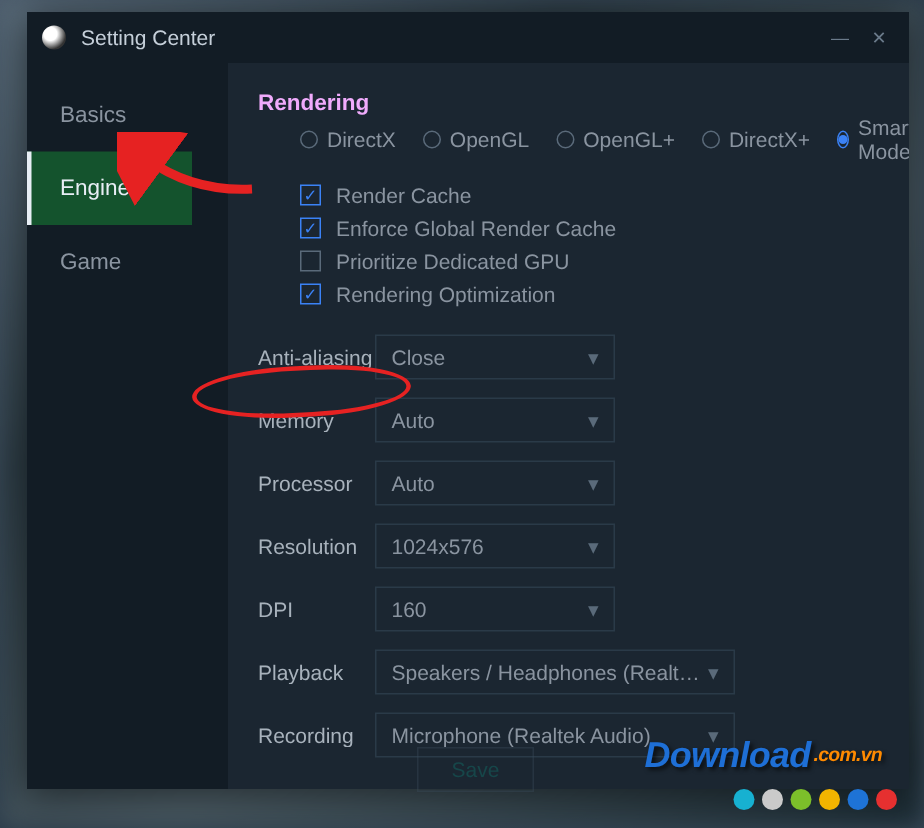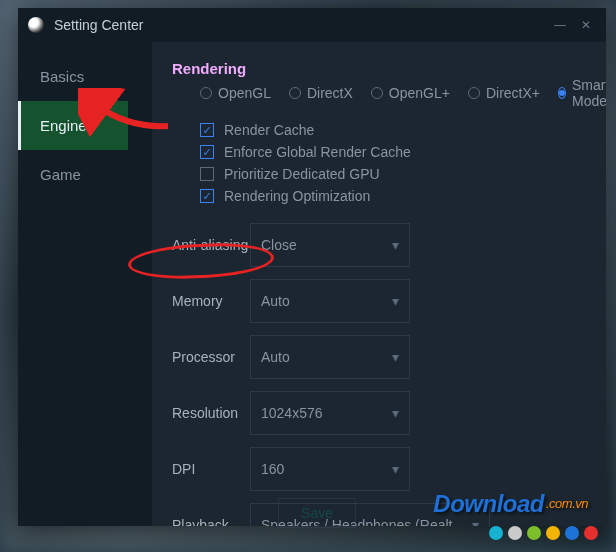--- a/index.html
+++ b/index.html
@@ -142,21 +142,21 @@
   }
   .form-label {
     width: 78px;
     color: #a8b2bc;
     font-size: 14px;
     overflow: hidden;
     white-space: nowrap;
   }
   .selectbox {
     flex: 0 0 160px;
-    height: 44px;
+    height: 30px;
     border: 1px solid #2a3a48;
     background: #1b2631;
     color: #8a94a0;
     display: flex;
     align-items: center;
     padding: 0 10px;
     position: relative;
     font-size: 14px;
   }
   .selectbox.wide { flex: 0 0 240px; }
@@ -190,21 +190,21 @@
     font-weight: 900;
     font-size: 24px;
     font-style: italic;
     color: #1e6fd6;
     text-shadow: 2px 2px 3px rgba(0,0,0,0.6);
     letter-spacing: -0.5px;
   }
   .wm-ext {
     color: #ff8a00;
     font-size: 13px;
-    font-weight: normal;
+    font-weight: bold;
     font-style: italic;
     margin-left: 2px;
     position: relative;
     top: -4px;
   }
   .dots {
     position: absolute;
     bottom: 12px;
     right: 18px;
     display: flex;
@@ -242,25 +242,25 @@
       <div class="side-item">Basics</div>
       <div class="side-item active">Engine</div>
       <div class="side-item">Game</div>
     </div>
     <div class="content">
       <div class="section-title">Rendering</div>
 
       <div class="radio-row">
         <span class="radio-opt">
             <span class="radio-circle"></span>
+            <span>DirectX</span>
+          </span>
+        <span class="radio-opt">
+            <span class="radio-circle"></span>
             <span>OpenGL</span>
-          </span>
-        <span class="radio-opt">
-            <span class="radio-circle"></span>
-            <span>DirectX</span>
           </span>
         <span class="radio-opt">
             <span class="radio-circle"></span>
             <span>OpenGL+</span>
           </span>
         <span class="radio-opt">
             <span class="radio-circle"></span>
             <span>DirectX+</span>
           </span>
         <span class="radio-opt">

